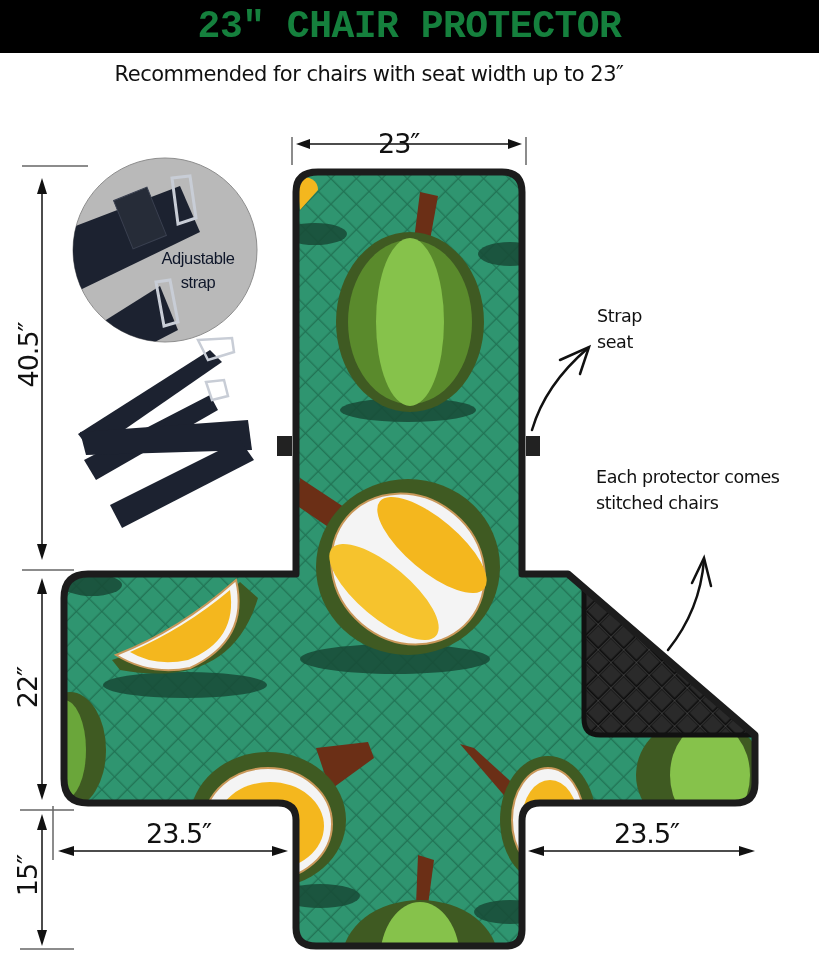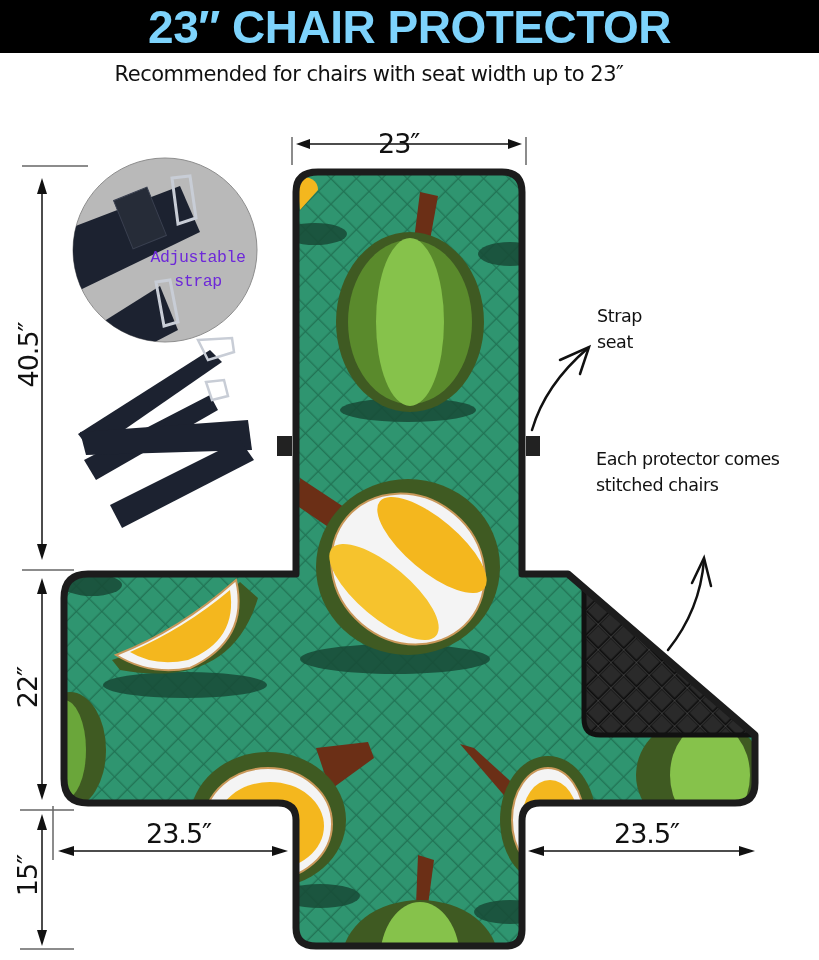--- a/index.html
+++ b/index.html
@@ -7,41 +7,41 @@
     width: 819px; height: 960px; position: relative; overflow: hidden;
     background: #ffffff;
     font-family: "DejaVu Sans", "Liberation Sans", sans-serif;
     color: #111;
   }
   .header-bar {
     position: absolute; left: 0; top: 0; width: 819px; height: 53px;
     background: #000; display: flex; align-items: center; justify-content: center;
   }
   .header-title {
-    color: #7dd3fc; font-family: Liberation Sans, sans-serif; font-weight: bold;
-    font-size: 46px; letter-spacing: -0.5px;
+    color: #15803d; font-family: Liberation Mono, monospace; font-weight: bold;
+    font-size: 38px; letter-spacing: -0.5px;
   }
   .subtitle {
     position: absolute; left: 0; top: 62px; width: 738px; text-align: center;
     font-family: "DejaVu Sans", sans-serif; font-size: 21px; letter-spacing: -0.5px;
   }
   .dim-label {
     position: absolute; font-family: "DejaVu Sans", sans-serif; font-size: 27px;
     letter-spacing: -1px; color: #111;
   }
   .dim-label.vert { transform: rotate(-90deg); transform-origin: center center; }
   .note {
     position: absolute; font-family: "DejaVu Sans", sans-serif; font-size: 17.5px;
     line-height: 26px; letter-spacing: -0.4px; color: #111;
   }
   svg.layer { position: absolute; left: 0; top: 0; }
   .strap-circle-label {
     position: absolute; left: 143px; top: 246px; width: 110px; text-align: center;
-    font-family: Liberation Mono, monospace; font-size: 16.5px; line-height: 24px;
-    letter-spacing: -0.4px; color: #6d28d9;
+    font-family: Liberation Sans, sans-serif; font-size: 16.5px; line-height: 24px;
+    letter-spacing: -0.4px; color: #0f172a;
   }
 </style>
 </head>
 <body>
 
 <div class="header-bar">
   <span class="header-title">23″ CHAIR PROTECTOR</span>
 </div>
 <div class="subtitle">Recommended for chairs with seat width up to 23″</div>
 
@@ -196,16 +196,16 @@
 <div class="dim-label vert" style="left:-4px; top:340px; width:64px; text-align:center;">40.5″</div>
 <div class="dim-label vert" style="left:0px; top:672px; width:54px; text-align:center;">22″</div>
 <div class="dim-label vert" style="left:0px; top:860px; width:54px; text-align:center;">15″</div>
 <div class="dim-label" style="left:146px; top:818px;">23.5″</div>
 <div class="dim-label" style="left:614px; top:818px;">23.5″</div>
 
 <div class="note" style="left:597px; top:303px;">
   <div>Strap</div>
   <div>seat</div>
 </div>
-<div class="note" style="left:596px; top:446px;">
+<div class="note" style="left:596px; top:464px;">
   <div>Each protector comes</div>
   <div>stitched chairs</div>
 </div>
 
 </body></html>

